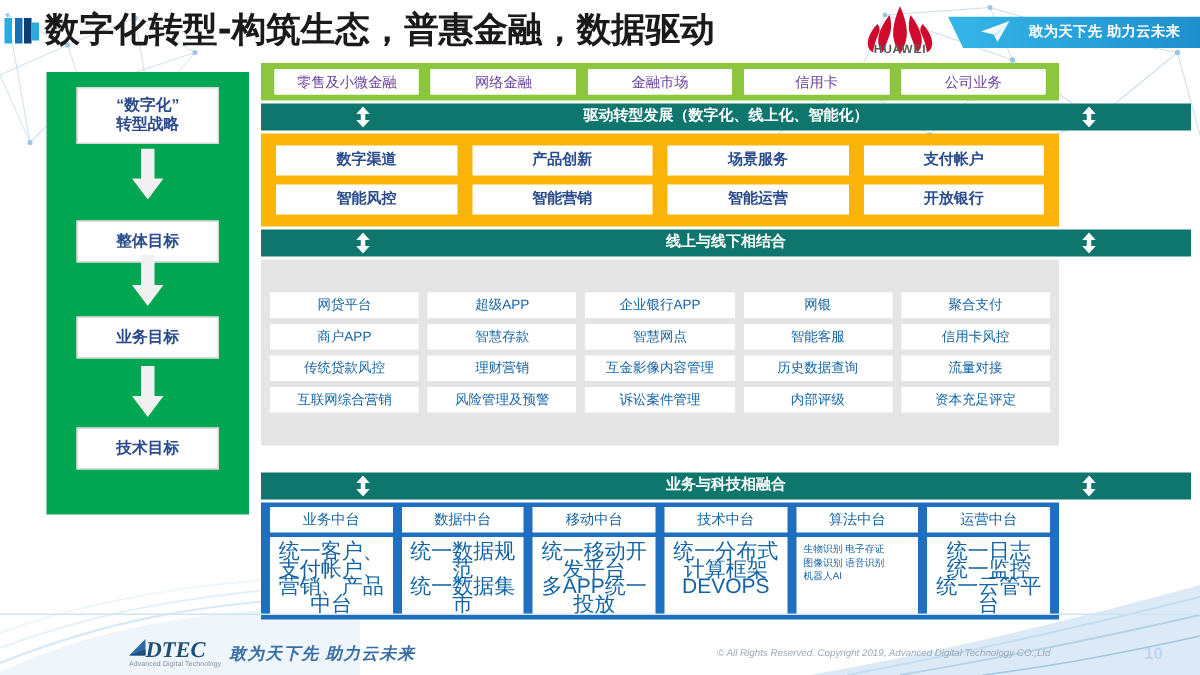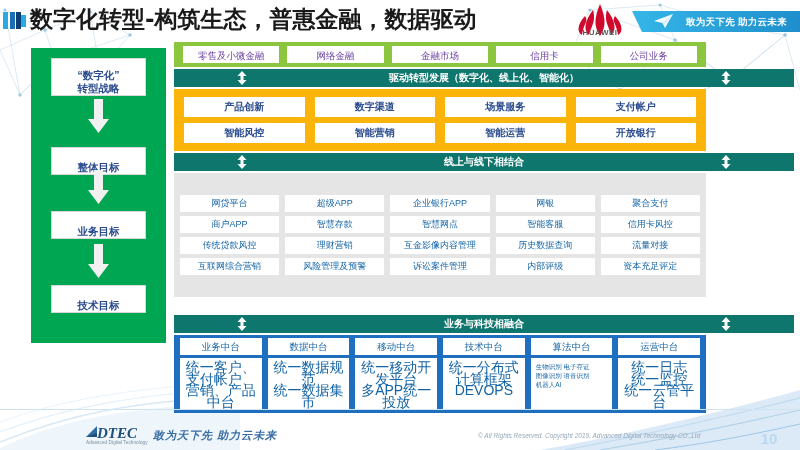--- a/index.html
+++ b/index.html
@@ -65,21 +65,21 @@
   
   #strategy-panel {
     position: absolute; left: 31px; top: 48px; width: 135px; height: 295px;
     background: #00A651;
   }
   .strat-box {
     position: absolute; left: 20px; width: 95px;
     background: #ffffff; border: 1px solid #d8d8d8;
     color: #2a4b8d; font-size: 10.5px; font-weight: bold;
     text-align: center; line-height: 13px;
-    display: flex; align-items: flex-end; justify-content: center;
+    display: flex; align-items: center; justify-content: center;
   }
   #strat-0 { top: 10px; height: 38px; }
   #strat-1 { top: 99px; height: 28px; }
   #strat-2 { top: 163px; height: 28px; }
   #strat-3 { top: 237px; height: 28px; }
   .strat-arrow { position: absolute; left: 57px; width: 21px; height: 34px; }
   #arrow-0 { top: 51px; }
   #arrow-1 { top: 122px; }
   #arrow-2 { top: 196px; }
 
@@ -161,21 +161,21 @@
     position: absolute; left: 153px; top: 428px;
     font-size: 11px; color: #3a6ea5; font-style: italic; font-weight: bold;
     letter-spacing: 1px;
   }
   #copyright {
     position: absolute; left: 478px; top: 432px;
     font-size: 6.5px; color: #98a9b8; font-style: italic;
   }
   #page-number {
     position: absolute; left: 757px; top: 430px; width: 24px;
-    text-align: center; font-size: 15px; font-weight: bold; color: #bcd8ef;
+    text-align: center; font-size: 11px; font-weight: bold; color: #bcd8ef;
   }
 </style>
 </head>
 <body>
 
 <div id="slide">
 
   <svg id="net-topleft" class="net-svg" viewBox="0 0 150 120">
     <g stroke="#bcd6ea" stroke-width="0.6" fill="none">
       <path d="M5 10 L45 30 L90 12 L130 35 L100 70 L55 60 L20 95 L5 10 Z"></path>
@@ -305,22 +305,22 @@
         <path d="M6 0 L10.5 5 L7.5 5 L7.5 9 L10.5 9 L6 14 L1.5 9 L4.5 9 L4.5 5 L1.5 5 Z" fill="#ffffff"></path>
       </svg>
       <div class="gb-label">驱动转型发展（数字化、线上化、智能化）</div>
       <svg class="gb-arrow right" viewBox="0 0 12 14">
         <path d="M6 0 L10.5 5 L7.5 5 L7.5 9 L10.5 9 L6 14 L1.5 9 L4.5 9 L4.5 5 L1.5 5 Z" fill="#ffffff"></path>
       </svg>
     </div>
 
     <div class="band" id="band-drive">
       <div class="grid" id="drive-cells">
+          <div class="cell">数字渠道</div>
           <div class="cell">产品创新</div>
-          <div class="cell">数字渠道</div>
           <div class="cell">场景服务</div>
           <div class="cell">支付帐户</div>
           <div class="cell">智能风控</div>
           <div class="cell">智能营销</div>
           <div class="cell">智能运营</div>
           <div class="cell">开放银行</div>
         </div>
     </div>
 
     <div class="grey-bar">

